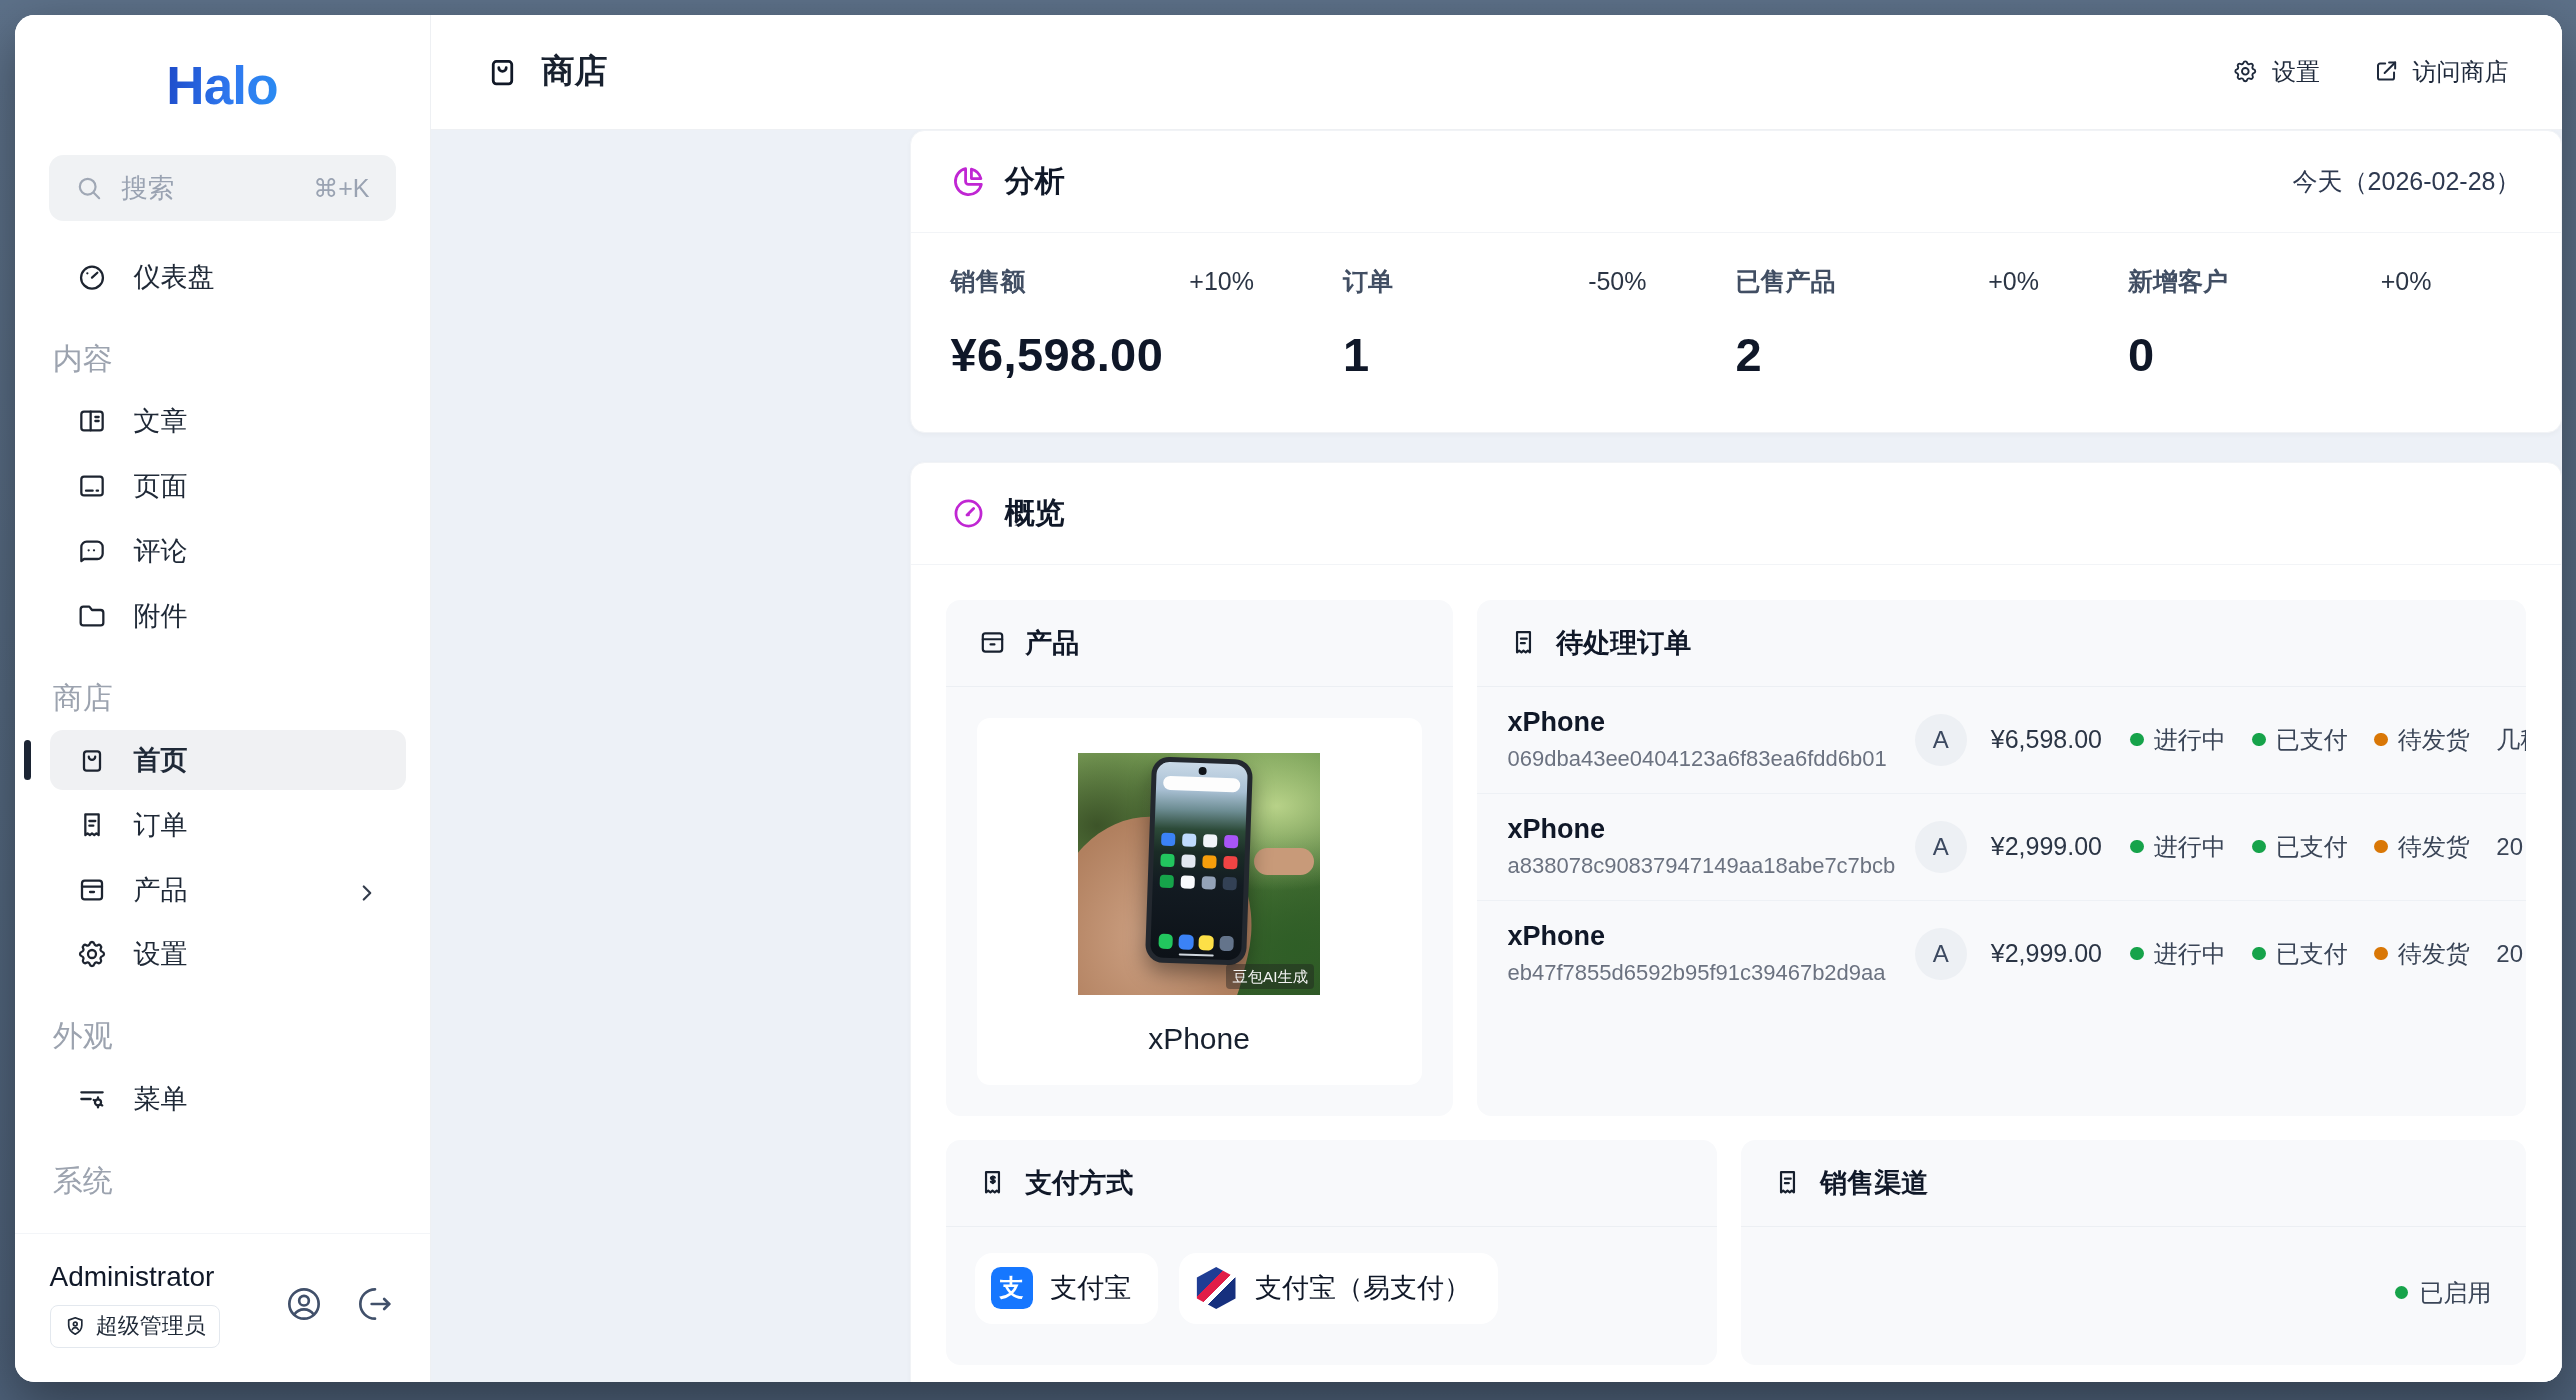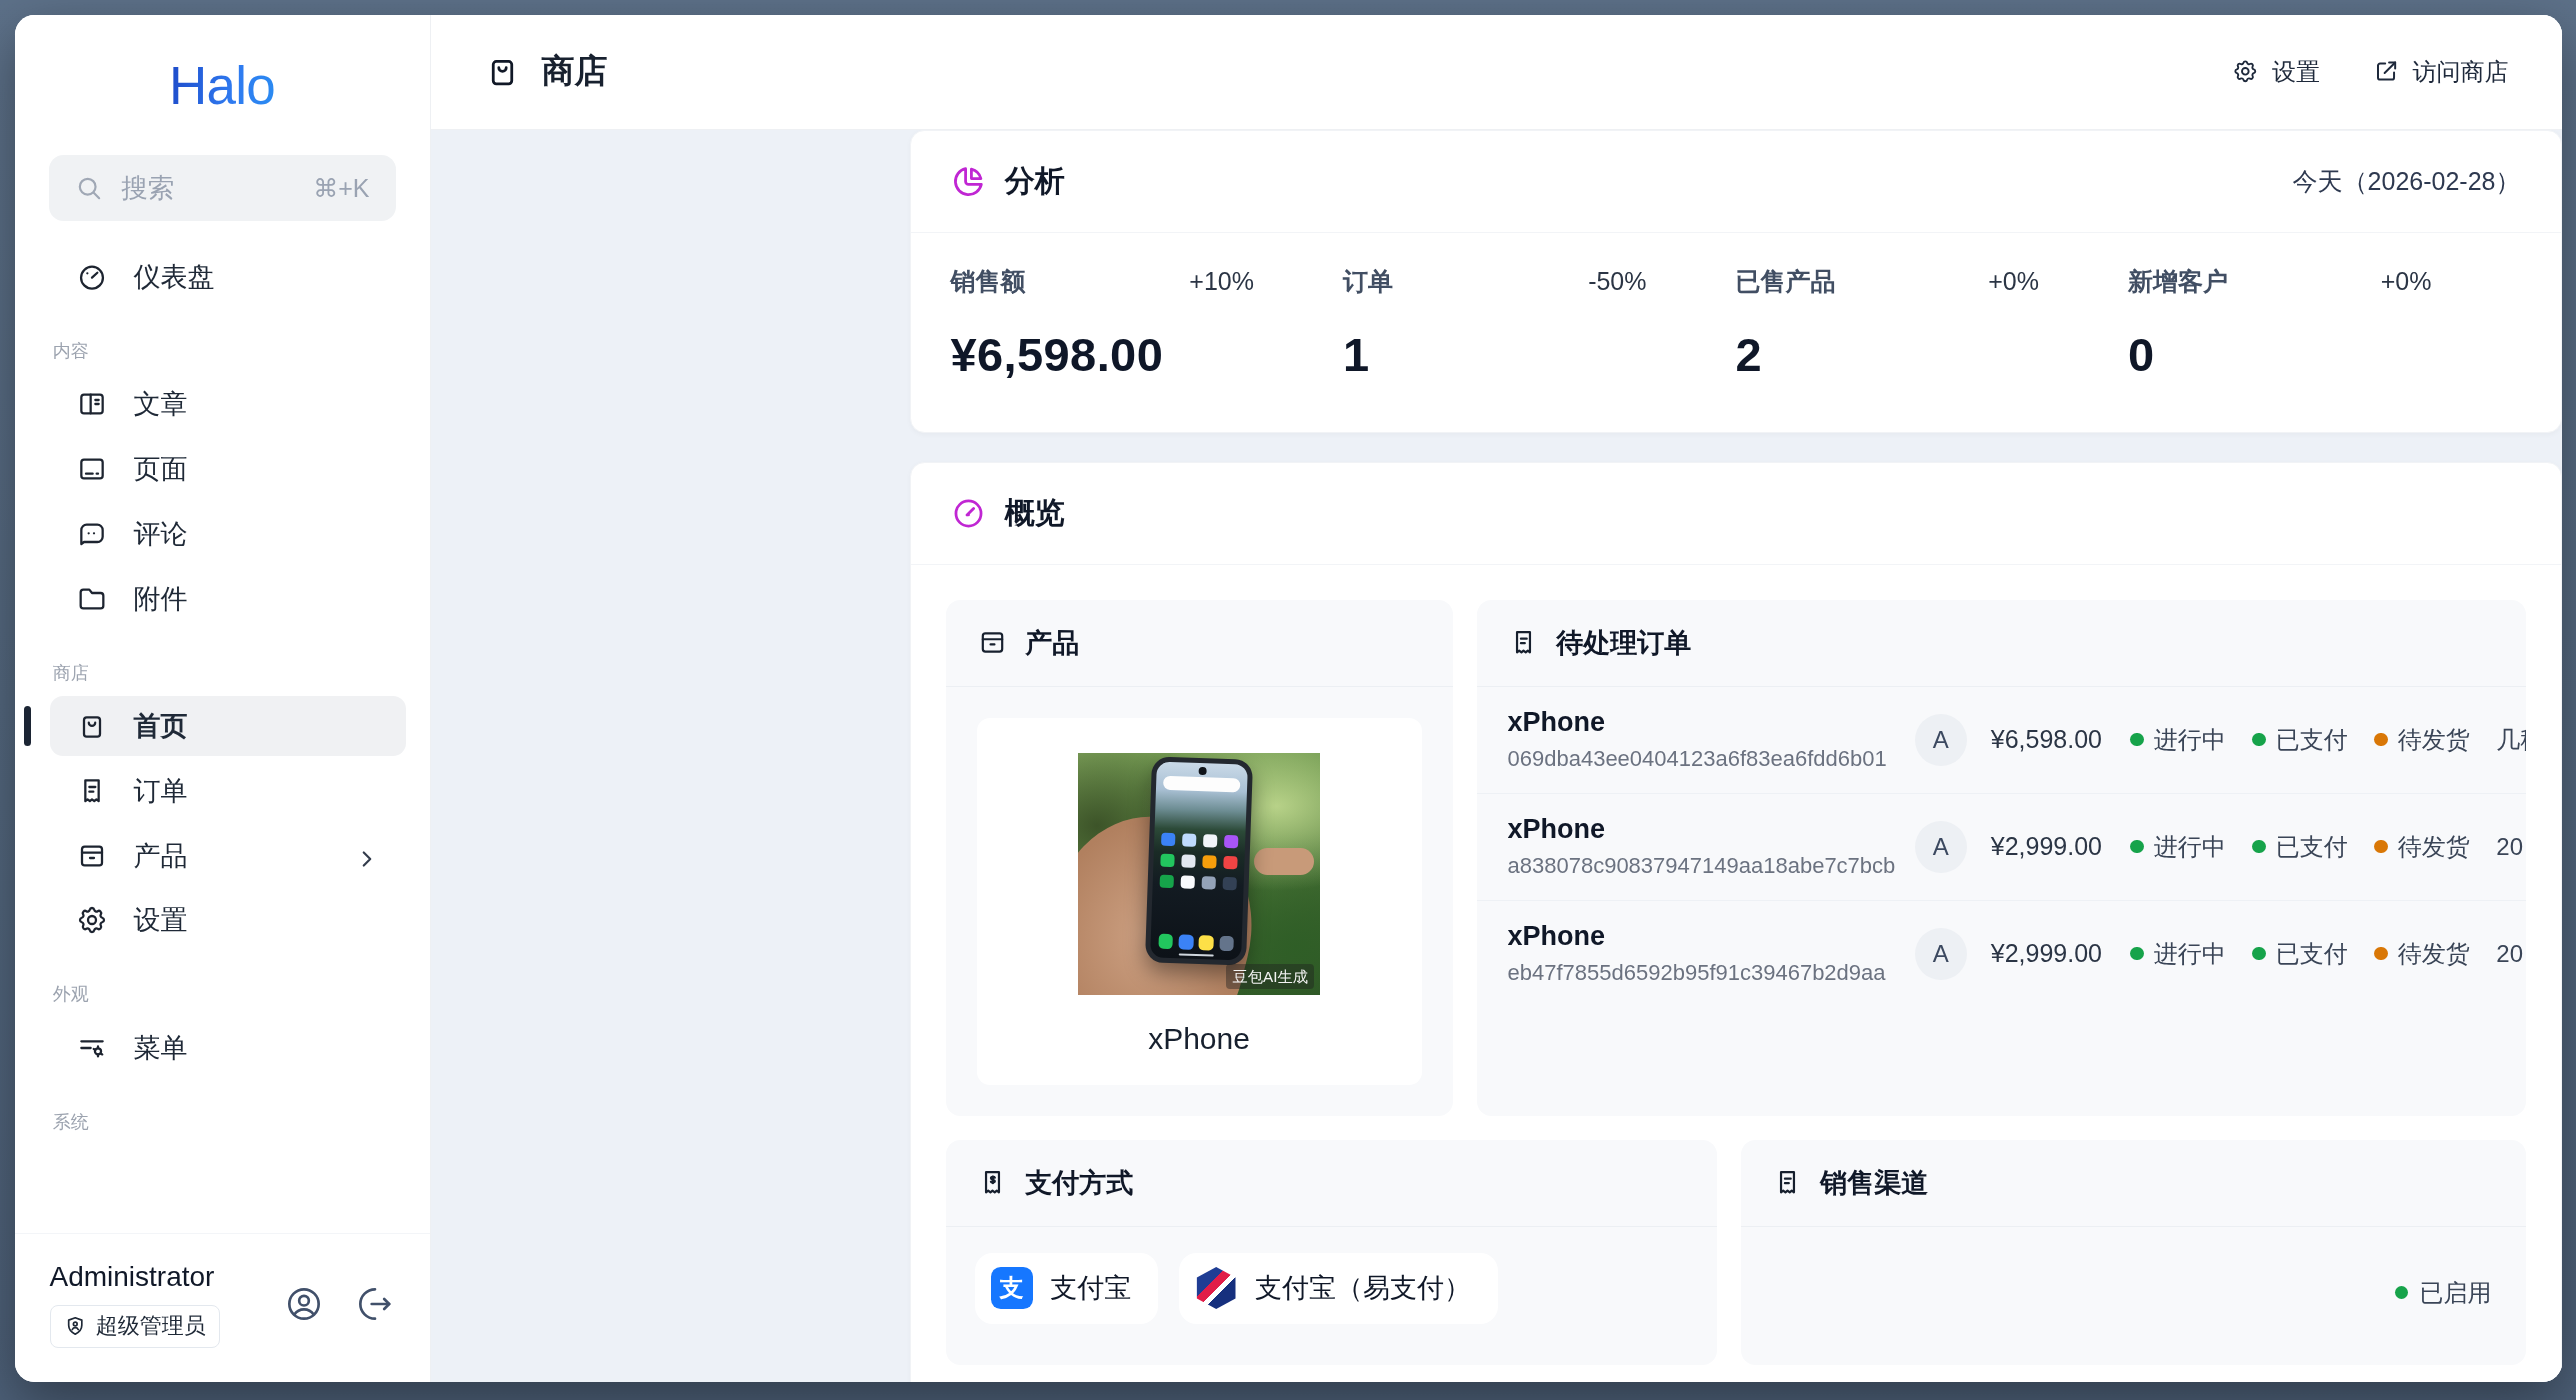--- a/index.html
+++ b/index.html
@@ -2,28 +2,28 @@
 <html style="font-size:13px"><head>
 <meta charset="utf-8">
 <style>
   html,body{margin:0;padding:0;}
   body{width:2576px;height:1401px;font-family:"Liberation Sans","DejaVu Sans",sans-serif;background:#51667e;-webkit-font-smoothing:antialiased;}
   .frame{position:relative;width:2576px;height:1401px;background:linear-gradient(180deg,#5d7189 0%,#54687f 50%,#4d6078 100%);}
   .window{position:absolute;left:14.5px;top:14.5px;right:14.5px;bottom:19.3px;background:#ffffff;border-radius:19.3px;overflow:hidden;display:flex;box-shadow:0 19.3px 56px rgba(0,0,0,.38);}
 
   
   .sidebar{flex:0 0 415px;width:415px;background:#fff;border-right:0.8px solid #eef0f3;display:flex;flex-direction:column;min-height:0;}
-  .logo{margin:40px auto 4.8px;font-size:53px;font-weight:normal;letter-spacing:-0.8px;
+  .logo{margin:40px auto 4.8px;font-size:53px;font-weight:bold;letter-spacing:-0.8px;
         background:linear-gradient(100deg,#1d49c8 0%,#2f7af0 60%,#2a8cf2 100%);
         -webkit-background-clip:text;background-clip:text;color:#2563eb;-webkit-text-fill-color:transparent;}
   .search{margin:35px 34px 14.5px;height:66px;background:#f0f2f4;border-radius:14.5px;display:flex;align-items:center;gap:17.7px;padding:0 26px;cursor:pointer;}
   .search .ph{font-size:26.6px;color:#9aa3b2;}
   .search .kbd{margin-left:auto;font-size:25px;color:#9aa3b2;}
   nav{flex:1;min-height:0;padding:6.4px 24px 0 35px;overflow:hidden;}
-  .sec-label{margin:32px 3.2px 11.3px;font-size:18px;color:#9ca3af;}
+  .sec-label{margin:32px 3.2px 11.3px;font-size:30px;color:#9ca3af;}
   .nav-item{position:relative;display:flex;align-items:center;gap:26px;height:60px;margin:4.8px 0;padding:0 26px;border-radius:13px;font-size:27px;color:#1f2937;cursor:pointer;}
   .nav-item .nicon{display:flex;width:32px;height:32px;color:#1d2430;flex:0 0 32px;}
   .nav-item svg{width:32px;height:32px;}
   .nav-item.active{background:#f0f1f3;font-weight:bold;}
   .nav-item.active .bar{position:absolute;left:-26px;top:9.7px;width:7.2px;height:40px;border-radius:4px;background:#1c2534;}
   .nav-item .chev{margin-left:auto;display:flex;width:26px;height:26px;color:#333c4c;}
   .sb-footer{border-top:0.8px solid #f3f5f8;padding:27px 35px 34px;display:flex;align-items:center;justify-content:space-between;}
   .admin-name{font-size:28px;font-weight:normal;color:#101828;}
   .role-badge{margin-top:11.3px;display:inline-flex;align-items:center;gap:9.7px;border:1.6px solid #e3e8ee;border-radius:8px;padding:5.6px 13px;font-size:22px;color:#1f2937;}
   .role-badge svg{width:22.5px;height:22.5px;}

